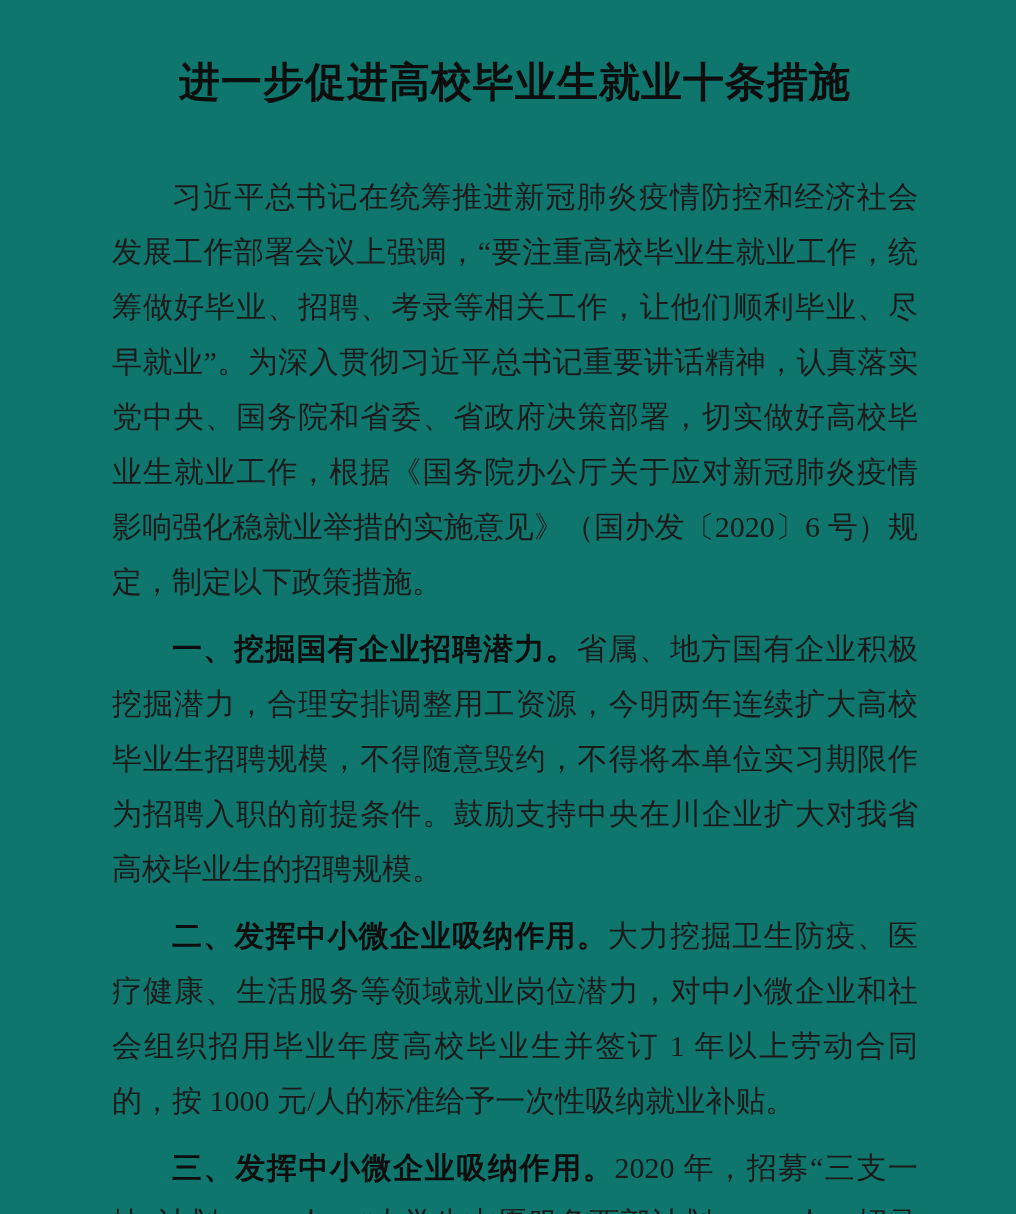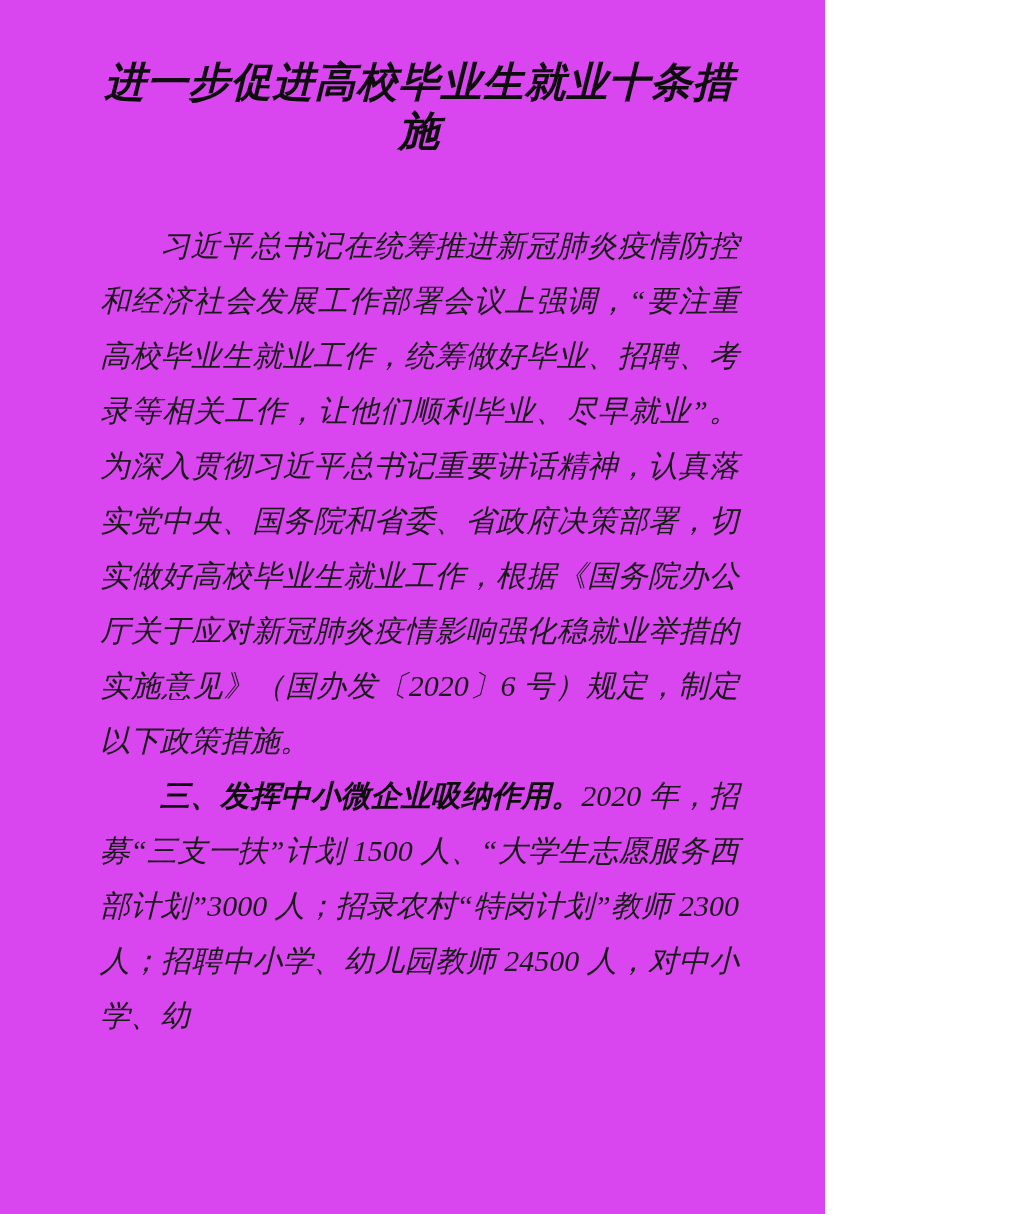--- a/index.html
+++ b/index.html
@@ -2,66 +2,67 @@
 <html lang="zh"><head>
 <meta charset="utf-8">
 <style>
   html, body {
     margin: 0;
     padding: 0;
     background: #ffffff;
   }
   .page {
     position: relative;
-    width: 825px;
+    width: 1016px;
     height: 1214px;
     box-sizing: border-box;
-    background: #d946ef;
+    background: #0f766e;
     color: #141414;
     padding: 42px 86px 0 100px;
     overflow: hidden;
-    font-style: italic;
   }
   .doc-title {
     font-family: "Liberation Sans", "DejaVu Sans", sans-serif;
     font-weight: 700;
     font-size: 41px;
     line-height: 1.2;
     letter-spacing: 1px;
     text-align: center;
     margin: 16px 0 0 0;
     color: #0d0d0d;
   }
   .doc-body {
     margin-top: 62px;
     font-family: "Liberation Serif", "DejaVu Serif", serif;
     font-size: 30px;
     line-height: 55px;
     text-align: justify;
     color: #1a1a1a;
   }
   .doc-body p {
-    margin: 0;
+    margin: 12px;
     text-indent: 2em;
   }
   .clause-lead {
     font-family: "Liberation Sans", "DejaVu Sans", sans-serif;
     font-weight: 700;
     color: #0d0d0d;
   }
 </style>
 </head>
 <body>
 
 <div class="page">
 
   <h1 class="doc-title">进一步促进高校毕业生就业十条措施</h1>
 
   <div class="doc-body">
 
     <p><span>习近平总书记在统筹推进新冠肺炎疫情防控和经济社会发展工作部署会议上强调，“要注重高校毕业生就业工作，统筹做好毕业、招聘、考录等相关工作，让他们顺利毕业、尽早就业”。为深入贯彻习近平总书记重要讲话精神，认真落实党中央、国务院和省委、省政府决策部署，切实做好高校毕业生就业工作，根据《国务院办公厅关于应对新冠肺炎疫情影响强化稳就业举措的实施意见》（国办发〔2020〕6 号）规定，制定以下政策措施。</span></p>
 
+    <p><span class="clause-lead">一、挖掘国有企业招聘潜力。</span><span>省属、地方国有企业积极挖掘潜力，合理安排调整用工资源，今明两年连续扩大高校毕业生招聘规模，不得随意毁约，不得将本单位实习期限作为招聘入职的前提条件。鼓励支持中央在川企业扩大对我省高校毕业生的招聘规模。</span></p>
 
+    <p><span class="clause-lead">二、发挥中小微企业吸纳作用。</span><span>大力挖掘卫生防疫、医疗健康、生活服务等领域就业岗位潜力，对中小微企业和社会组织招用毕业年度高校毕业生并签订 1 年以上劳动合同的，按 1000 元/人的标准给予一次性吸纳就业补贴。</span></p>
 
     <p><span class="clause-lead">三、发挥中小微企业吸纳作用。</span><span>2020 年，招募“三支一扶”计划 1500 人、“大学生志愿服务西部计划”3000 人；招录农村“特岗计划”教师 2300 人；招聘中小学、幼儿园教师 24500 人，对中小学、幼</span></p>
 
   </div>
 </div>
 
 </body></html>

